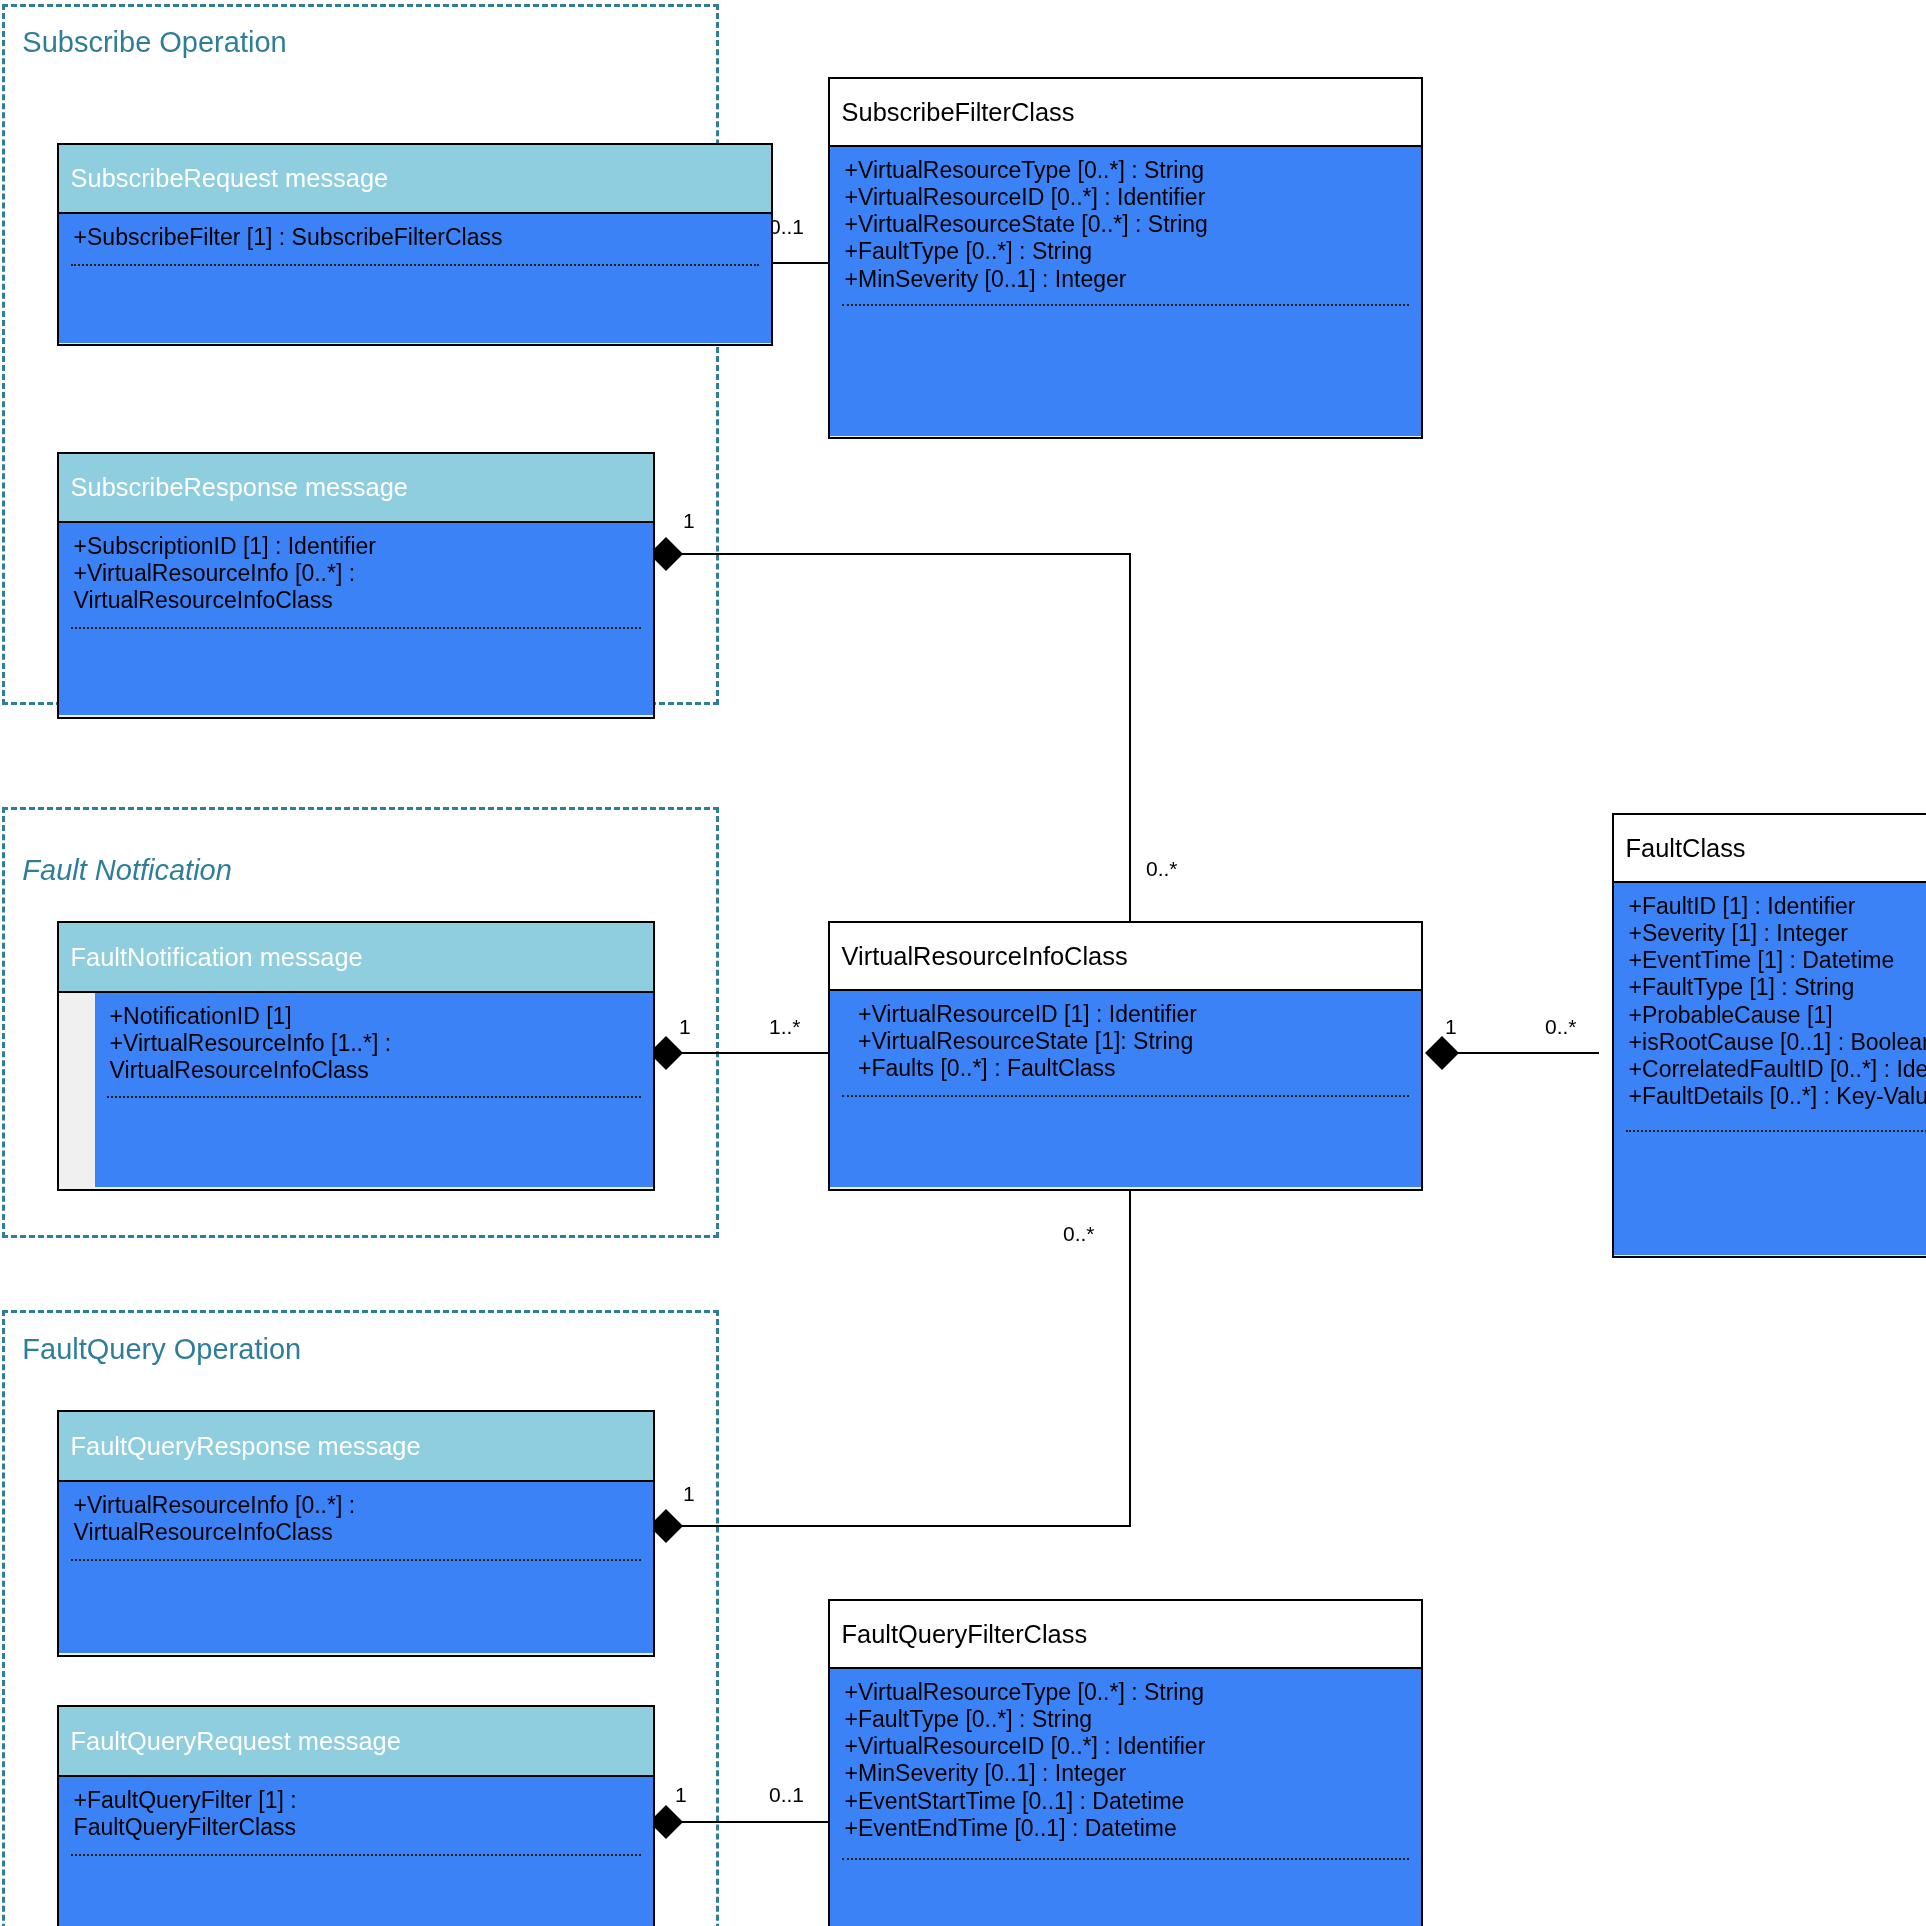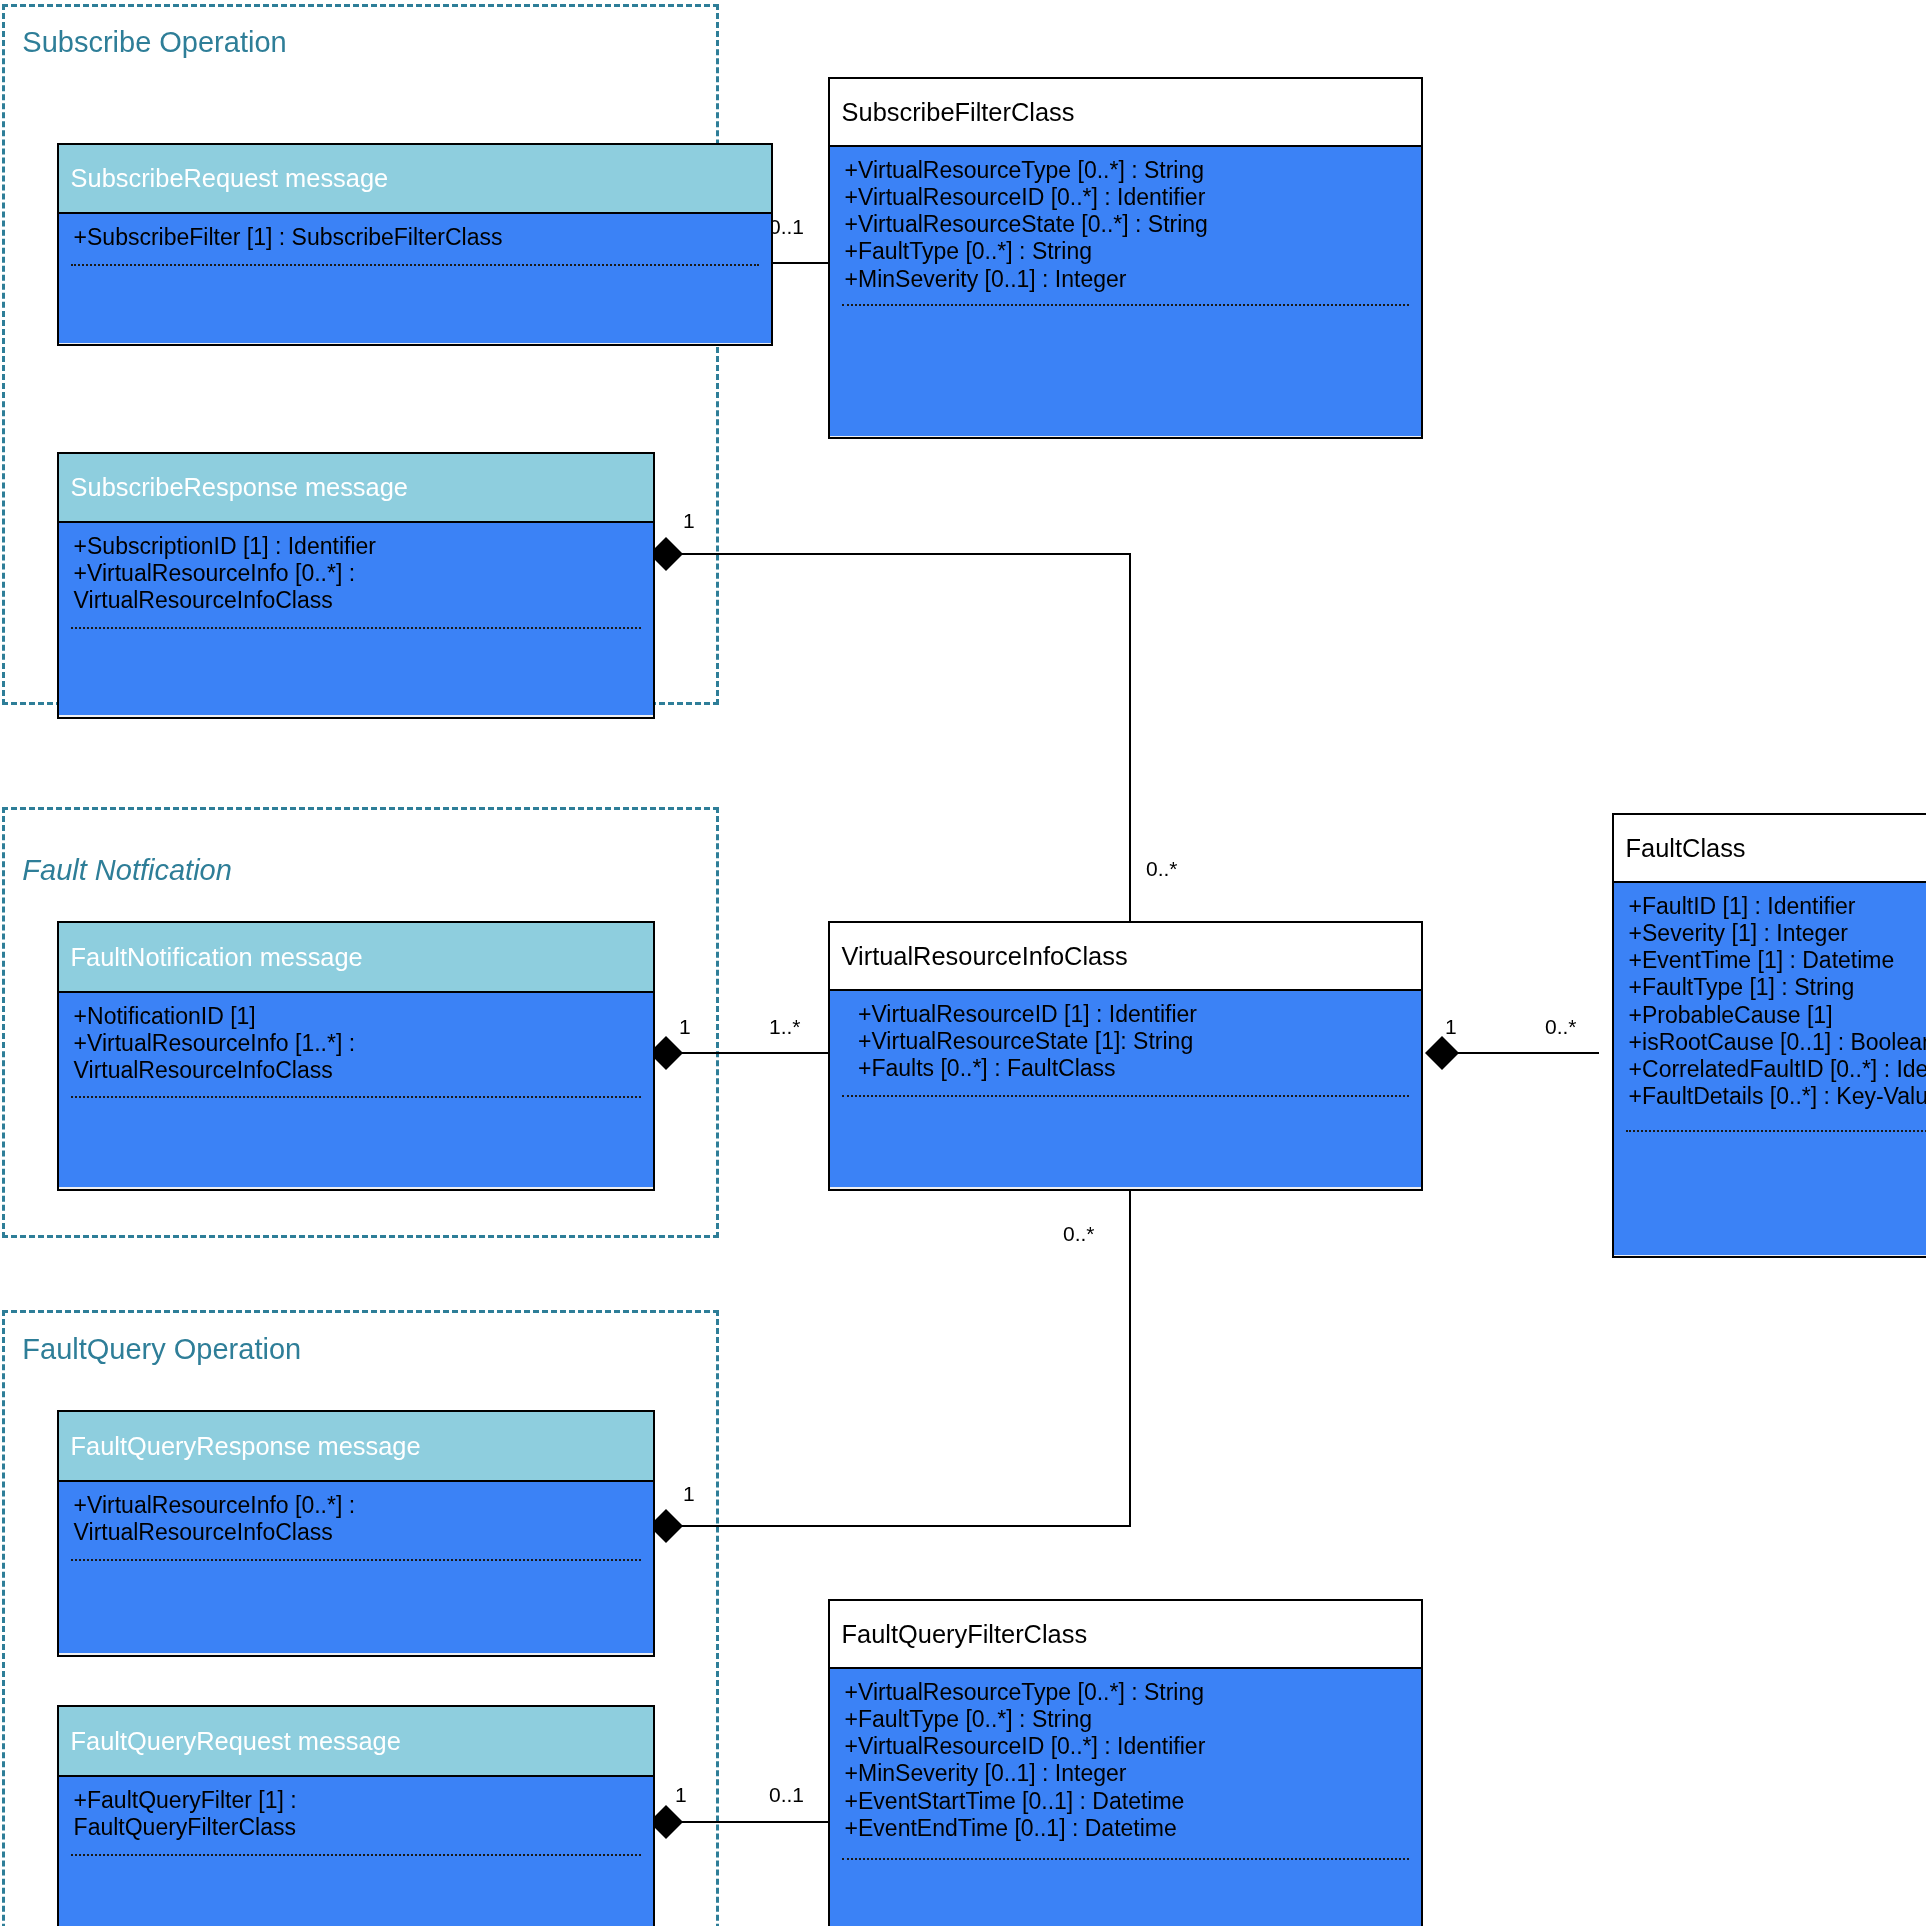--- a/index.html
+++ b/index.html
@@ -176,21 +176,21 @@
       <div class="attr">+FaultType [0..*] : String</div>
       <div class="attr">+MinSeverity [0..1] : Integer</div>
       <div class="sep" style="top:157px;"></div>
     </div>
   </div>
 
   <div class="uml-box" style="left:57px; top:921px; width:598px; height:270px;">
     <div class="uml-header msg" style="height:70px;">
       <span>FaultNotification message</span>
     </div>
-    <div class="uml-body" style="height:194px;">
+    <div class="uml-body" style="height:194px;margin-left:36px;">
       <div class="attr">+NotificationID [1]</div>
       <div class="attr">+VirtualResourceInfo [1..*] :</div>
       <div class="attr">VirtualResourceInfoClass</div>
       <div class="sep" style="top:103px;"></div>
     </div>
   </div>
 
   <div class="uml-box" style="left:828px; top:921px; width:595px; height:270px;">
     <div class="uml-header cls" style="height:68px;">
       <span>VirtualResourceInfoClass</span>

